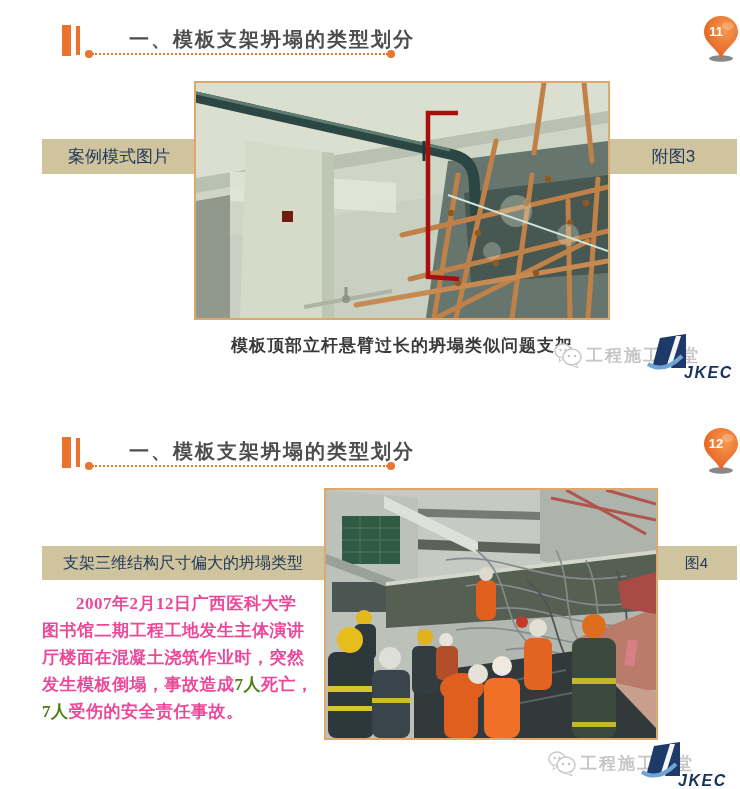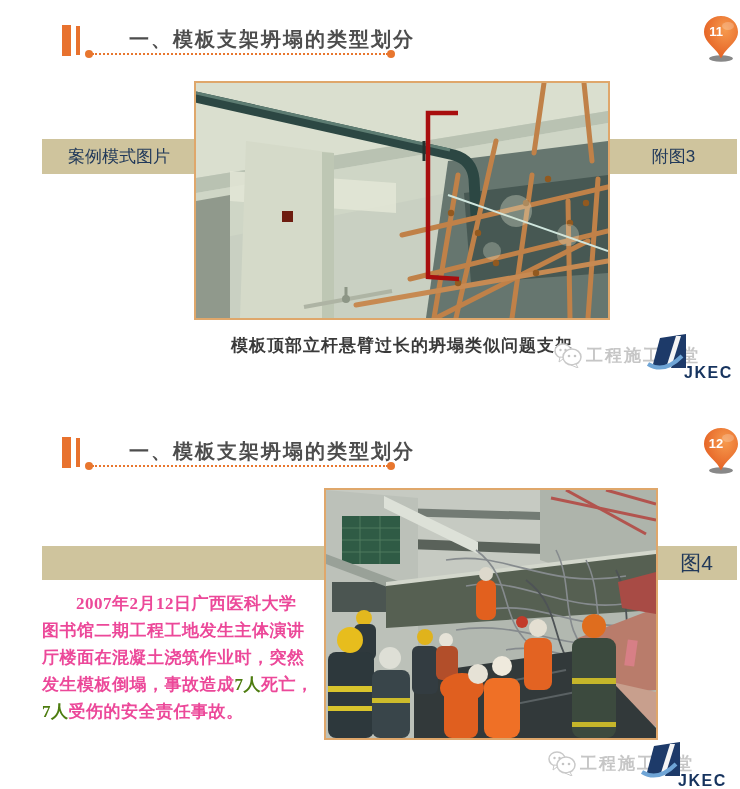--- a/index.html
+++ b/index.html
@@ -26,21 +26,21 @@
   .pin svg { display:block; width:100%; height:100%; }
 
   
   .band { position:absolute; left:42px; width:695px; background:#cfc49d; }
   .band-1 { top:139px; height:35px; }
   .band-2 { top:134px; height:34px; }
   .band-label { position:absolute; font-weight:normal; color:#21395a; text-align:center; }
   .band-left-1  { left:42px;  top:139px; width:154px; line-height:35px; font-size:17px; }
   .band-right-1 { left:610px; top:139px; width:127px; line-height:35px; font-size:17px; }
   .band-left-2  { left:42px;  top:134px; width:282px; line-height:34px; font-size:16px; }
-  .band-right-2 { left:656px; top:134px; width:81px;  line-height:34px; font-size:21px; }
+  .band-right-2 { left:656px; top:134px; width:81px;  line-height:34px; font-size:15px; }
 
   
   .photo { position:absolute; border:2px solid #dfa76b; background:#c9d0c2; overflow:hidden; }
   .photo svg { display:block; width:100%; height:100%; }
   .photo-1 { left:194px; top:81px; width:416px; height:239px; }
   .photo-2 { left:324px; top:76px; width:334px; height:252px; }
 
   .caption { position:absolute; left:194px; top:334px; width:416px; text-align:center;
              font-size:17px; font-weight:bold; color:#3a3a3a; letter-spacing:1px; }
 
@@ -52,21 +52,21 @@
   .seg { color:#ec4899; }
   .seg-red { color:#4d7c0f; }
 
   
   .logo { position:absolute; width:184px; height:48px; }
   .logo-1 { left:554px; top:334px; }
   .logo-2 { left:548px; top:330px; }
   .wechat { position:absolute; left:0; top:8px; width:28px; height:26px; }
   .brand  { position:absolute; left:32px; top:10px; font-size:17px; font-weight:bold;
             color:#c6c6c6; letter-spacing:2px; white-space:nowrap; }
-  .jkec   { position:absolute; left:92px; top:0; width:92px; height:48px; }
+  .jkec   { position:absolute; left:92px; top:0; width:92px; height:48px;font-style:italic; }
   .jkec svg { display:block; width:100%; height:100%; }
 </style>
 </head>
 <body>
 
 <section class="slide slide-1">
   <span class="bar bar-wide"></span>
   <span class="bar bar-thin"></span>
   <h1 class="slide-title">一、模板支架坍塌的类型划分</h1>
   <div class="dotted-rule"></div>
@@ -181,20 +181,21 @@
         </radialGradient>
       </defs>
       <ellipse cx="19" cy="43.5" rx="12" ry="3.2" fill="#888888"></ellipse>
       <path d="M19,1 C29,1 36,8 36,17 C36,24.6 29.5,29.6 23.6,36.2 C21.5,38.7 20.2,41 19,43.6 C17.8,41 16.5,38.7 14.4,36.2 C8.5,29.6 2,24.6 2,17 C2,8 9,1 19,1 Z" fill="url(#pinGrad2)"></path>
       <ellipse cx="26" cy="11" rx="6" ry="4" fill="#ffffff" opacity="0.22"></ellipse>
       <text x="14" y="21" font-size="13" font-weight="bold" fill="#ffffff" text-anchor="middle">12</text>
     </svg>
   </div>
 
   <div class="band band-2"></div>
+  <div class="band-label band-left-2">支架三维结构尺寸偏大的坍塌类型</div>
   <div class="band-label band-right-2">图4</div>
 
   <figure class="photo photo-2">
     <svg viewBox="0 0 330 248">
       <rect width="330" height="248" fill="#b2b8b0"></rect>
       <rect width="330" height="100" fill="#c6cac2"></rect>
       <polygon points="0,16 214,22 214,30 0,24" fill="#737b74"></polygon>
       <polygon points="0,46 218,54 218,64 0,56" fill="#5a625a"></polygon>
       <polygon points="214,0 330,0 330,110 214,70" fill="#aeb4ab"></polygon>
       <g stroke="#b2544e" stroke-width="3">

